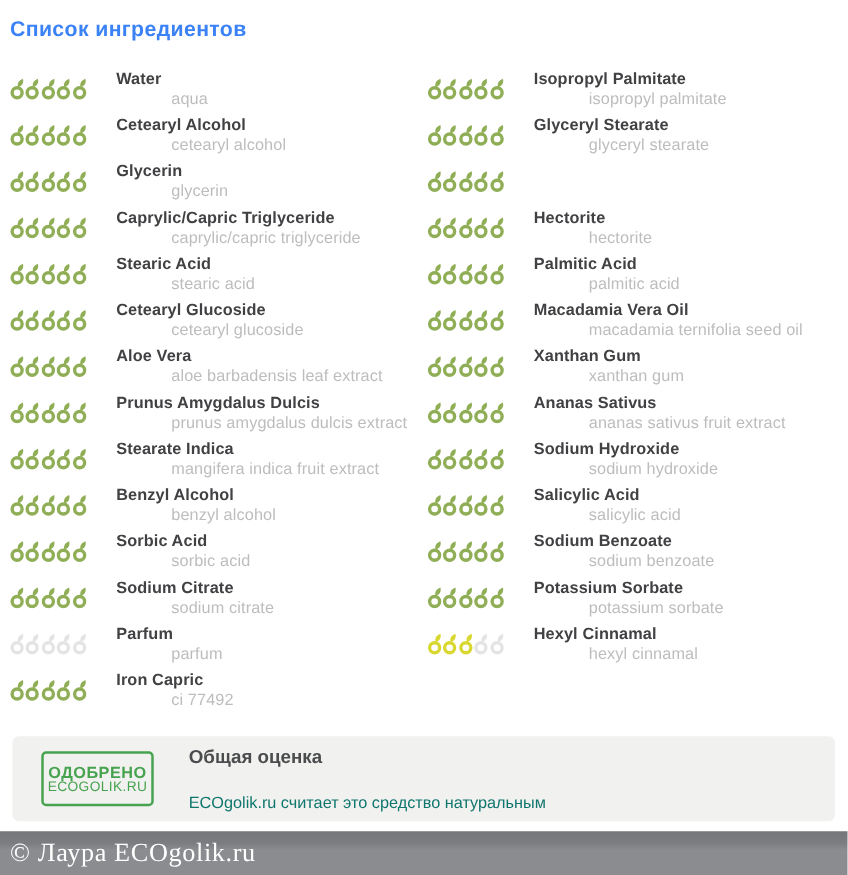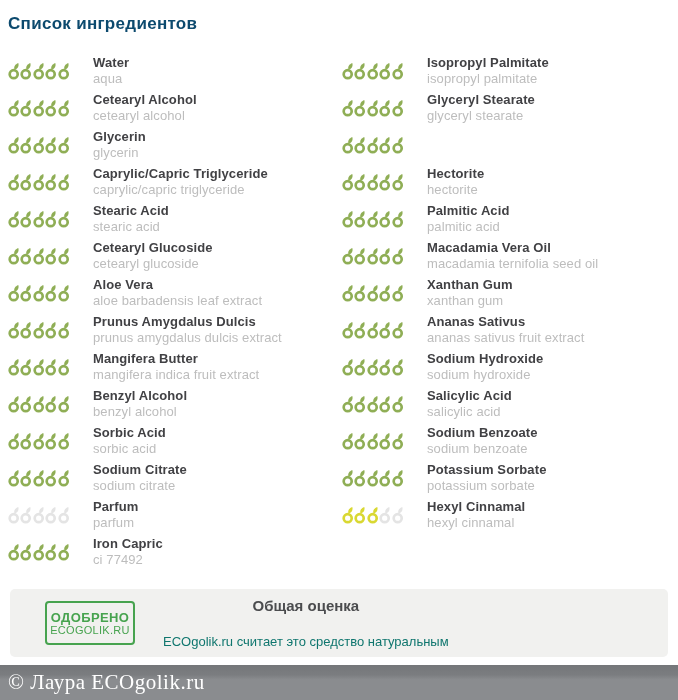--- a/index.html
+++ b/index.html
@@ -1,30 +1,30 @@
 <!DOCTYPE html>
 <html><head>
 <meta charset="utf-8">
 <style>
   html,body{margin:0;padding:0;background:#fff;}
   body{width:678px;height:700px;font-family:"Liberation Sans",sans-serif;overflow:hidden;}
   .page{position:relative;width:678px;height:700px;background:#fff;display:flex;flex-direction:column;}
-  .page-title{font-size:17px;font-weight:600;color:#0c4a6e;letter-spacing:.3px;margin:14px 0 21px 8px;}
+  .page-title{font-size:17px;font-weight:600;color:#3b82f6;letter-spacing:.3px;margin:14px 0 21px 8px;}
   .columns{display:flex;padding-left:8px;flex:0 0 auto;}
   .col{display:flex;flex-direction:column;}
   .col-left{width:331px;}
   .col-right{flex:1;padding-left:3px;}
   .ing-row{display:flex;align-items:center;min-height:31px;margin-bottom:6px;}
   .rating{flex:0 0 62px;width:62px;display:flex;align-items:flex-end;margin-right:23px;}
   .rating svg{display:block;margin-right:.4px;}
   .ing-text{display:flex;flex-direction:column;}
   .ing-name{font-size:13px;font-weight:600;color:#414144;line-height:16px;letter-spacing:.1px;}
-  .ing-inci{font-size:13px;font-weight:400;color:#bdbdbd;line-height:15px;letter-spacing:.1px;}
+  .ing-inci{font-size:13px;font-weight:400;color:#bdbdbd;line-height:15px;letter-spacing:.1px;margin-left:44px;}
   .summary-box{background:#f1f1ef;border-radius:5px;margin:16px 10px 0 10px;height:68px;
-               display:flex;align-items:center;padding-left:35px;box-sizing:border-box;flex:0 0 auto;text-align:center;}
+               display:flex;align-items:center;padding-left:23px;box-sizing:border-box;flex:0 0 auto;}
   .stamp{width:86px;height:40px;border:2px solid #47a34f;border-radius:4px;color:#47a34f;
          display:flex;flex-direction:column;justify-content:center;align-items:center;background:transparent;}
   .stamp-line1{font-size:13px;font-weight:700;letter-spacing:.4px;line-height:15px;}
   .stamp-line2{font-size:11px;font-weight:400;letter-spacing:.3px;line-height:11px;}
   .summary-text{margin-left:28px;display:flex;flex-direction:column;}
   .summary-title{font-size:15px;font-weight:600;color:#4b4c4e;margin-bottom:20px;}
   .summary-sub{font-size:13px;color:#0f766e;}
   .footer{margin-top:auto;height:35px;background:linear-gradient(180deg,#747679 0%,#7b7d80 28%,#8a8c8f 42%,#8a8c8f 100%);
           color:#ffffff;font-family:"Liberation Serif","DejaVu Serif",serif;font-size:21px;
           display:flex;align-items:center;padding-left:8px;box-sizing:border-box;letter-spacing:.5px;}
@@ -279,21 +279,21 @@
             <svg width="12" height="18" viewBox="0 0 12 18" xmlns="http://www.w3.org/2000/svg">
               <path d="M6.4 7.4 C5.6 4.7 7.1 2.1 10.3 0.9 C11.2 4.1 9.8 6.6 6.7 7.5 Z" fill="#8fae55"></path>
               <circle cx="5.7" cy="12.2" r="4" fill="none" stroke="#8fae55" stroke-width="2.7"></circle>
             </svg>
             <svg width="12" height="18" viewBox="0 0 12 18" xmlns="http://www.w3.org/2000/svg">
               <path d="M6.4 7.4 C5.6 4.7 7.1 2.1 10.3 0.9 C11.2 4.1 9.8 6.6 6.7 7.5 Z" fill="#8fae55"></path>
               <circle cx="5.7" cy="12.2" r="4" fill="none" stroke="#8fae55" stroke-width="2.7"></circle>
             </svg>
           </div>
           <div class="ing-text">
-            <div class="ing-name">Mangifera Butter</div>
+            <div class="ing-name">Stearate Indica</div>
             <div class="ing-inci">mangifera indica fruit extract</div>
           </div>
         </div>
         <div class="ing-row">
           <div class="rating">
             <svg width="12" height="18" viewBox="0 0 12 18" xmlns="http://www.w3.org/2000/svg">
               <path d="M6.4 7.4 C5.6 4.7 7.1 2.1 10.3 0.9 C11.2 4.1 9.8 6.6 6.7 7.5 Z" fill="#8fae55"></path>
               <circle cx="5.7" cy="12.2" r="4" fill="none" stroke="#8fae55" stroke-width="2.7"></circle>
             </svg>
             <svg width="12" height="18" viewBox="0 0 12 18" xmlns="http://www.w3.org/2000/svg">

